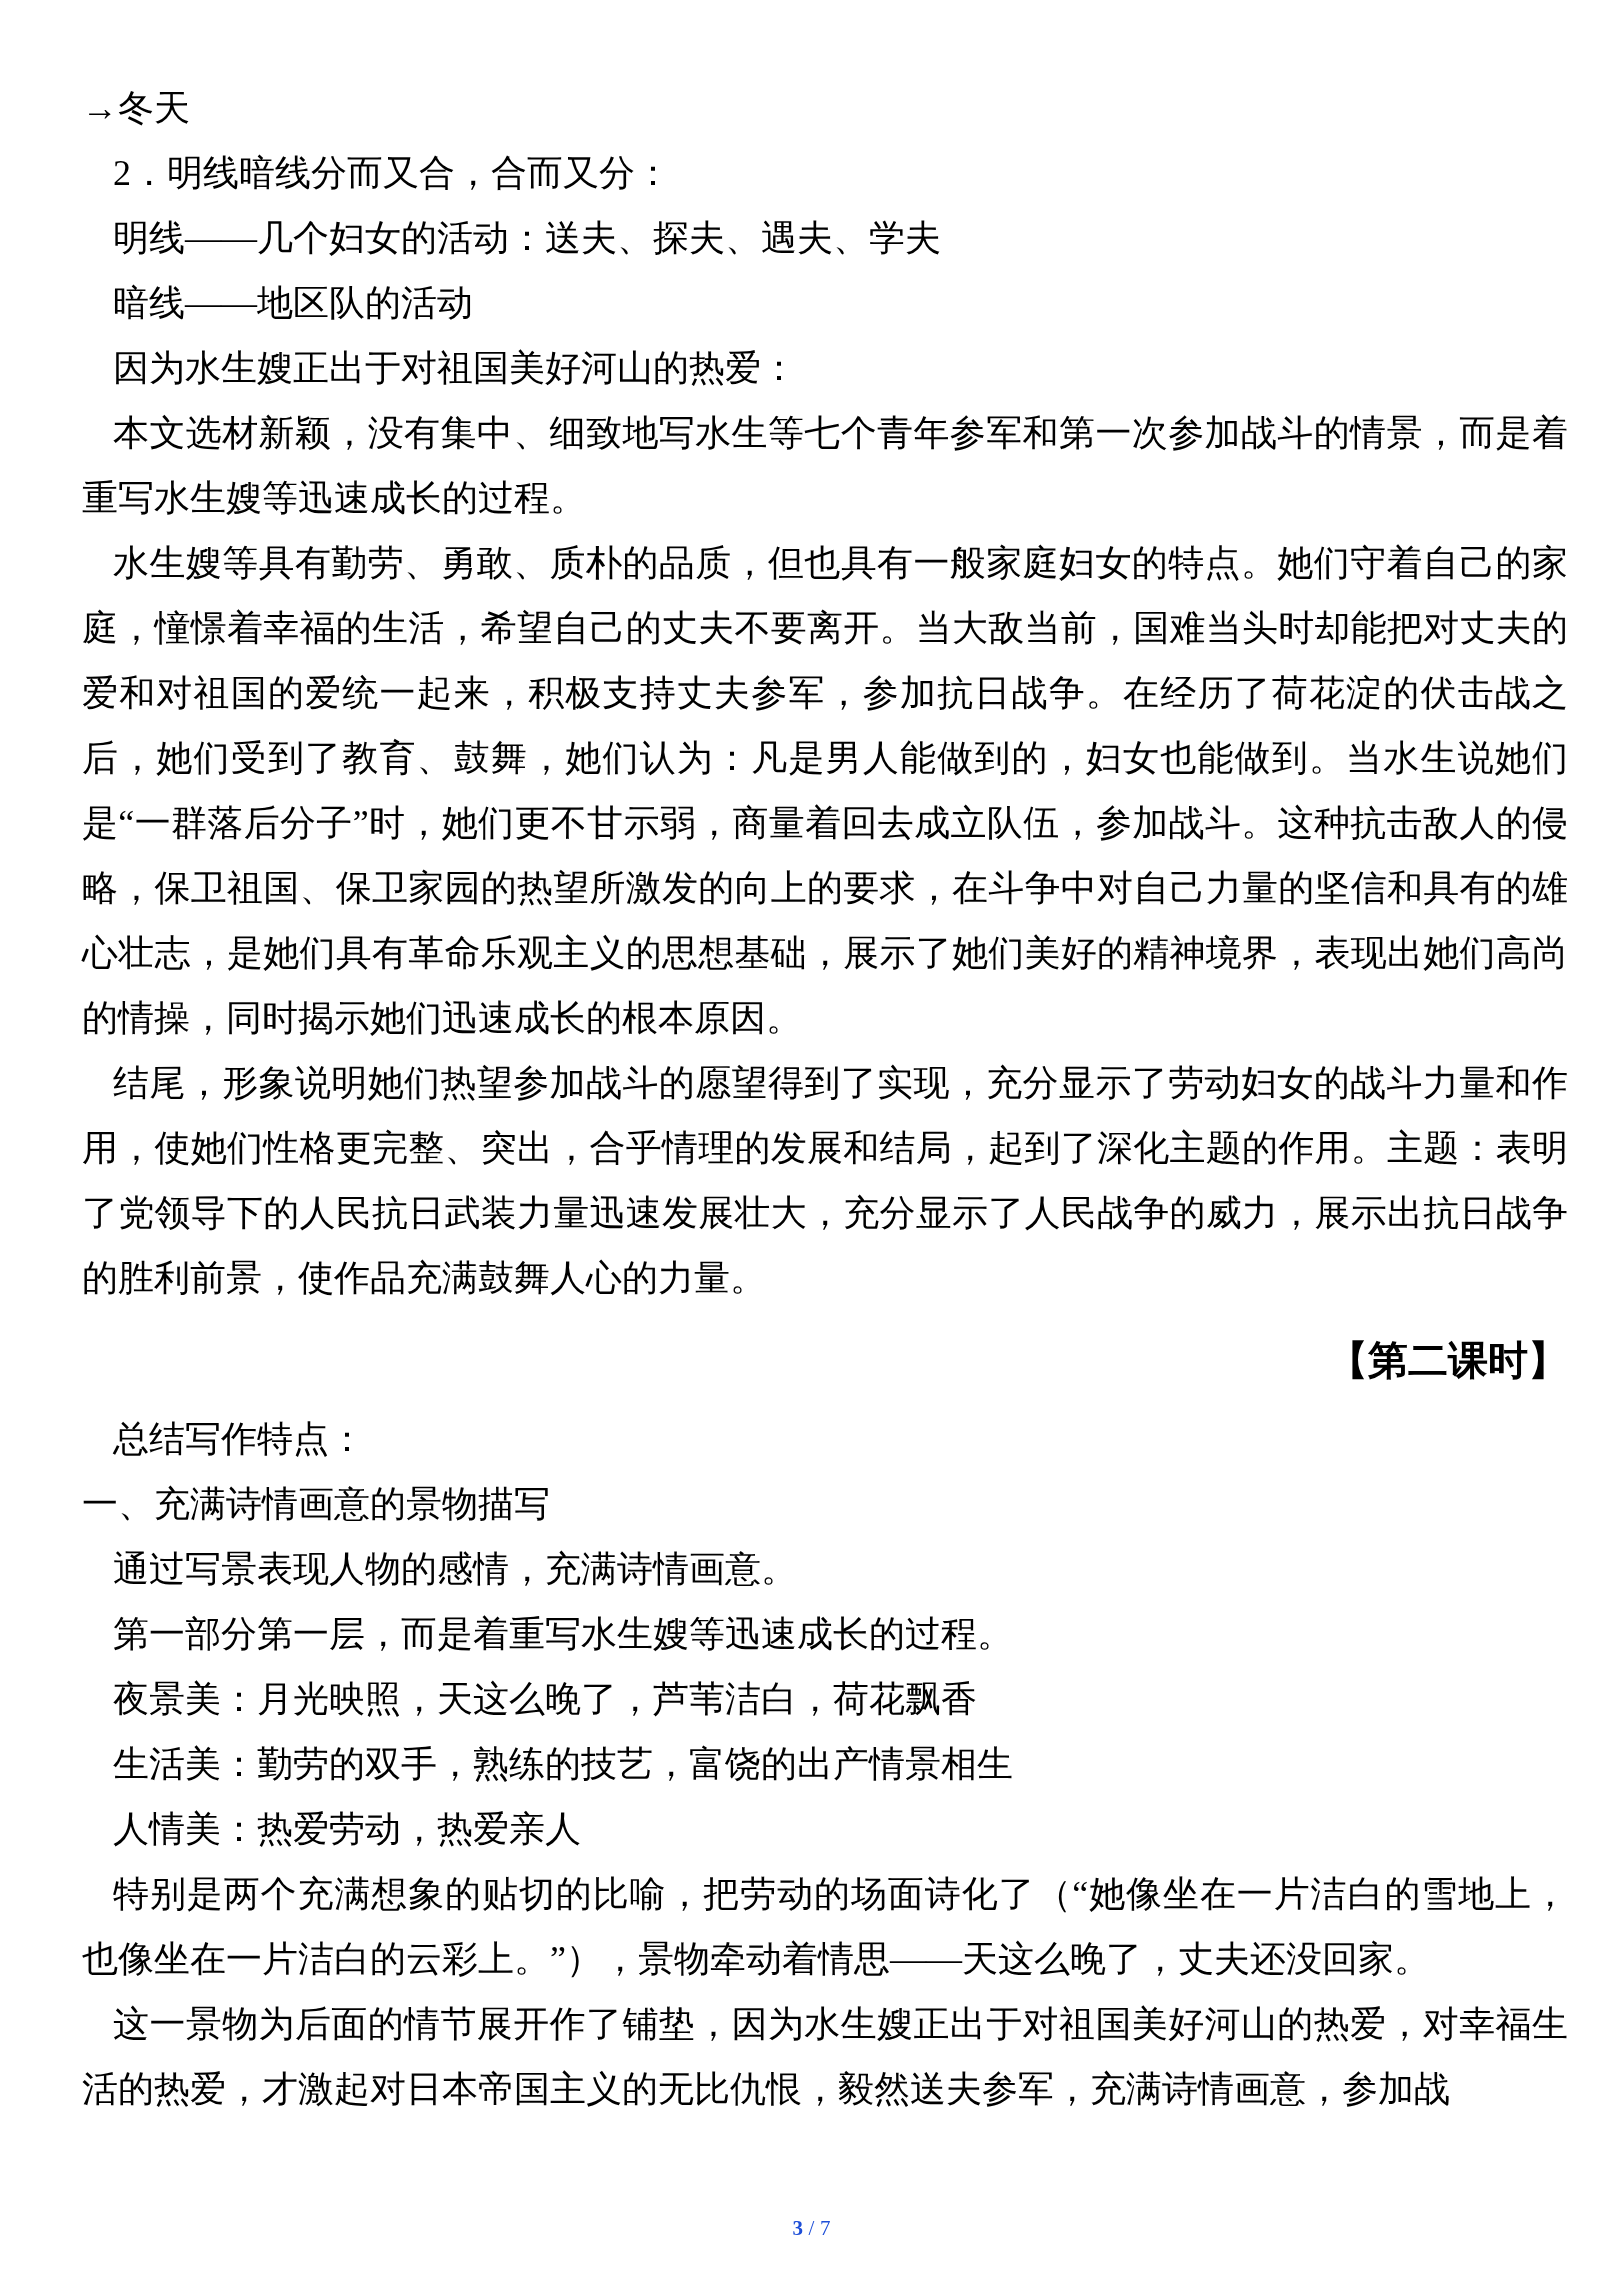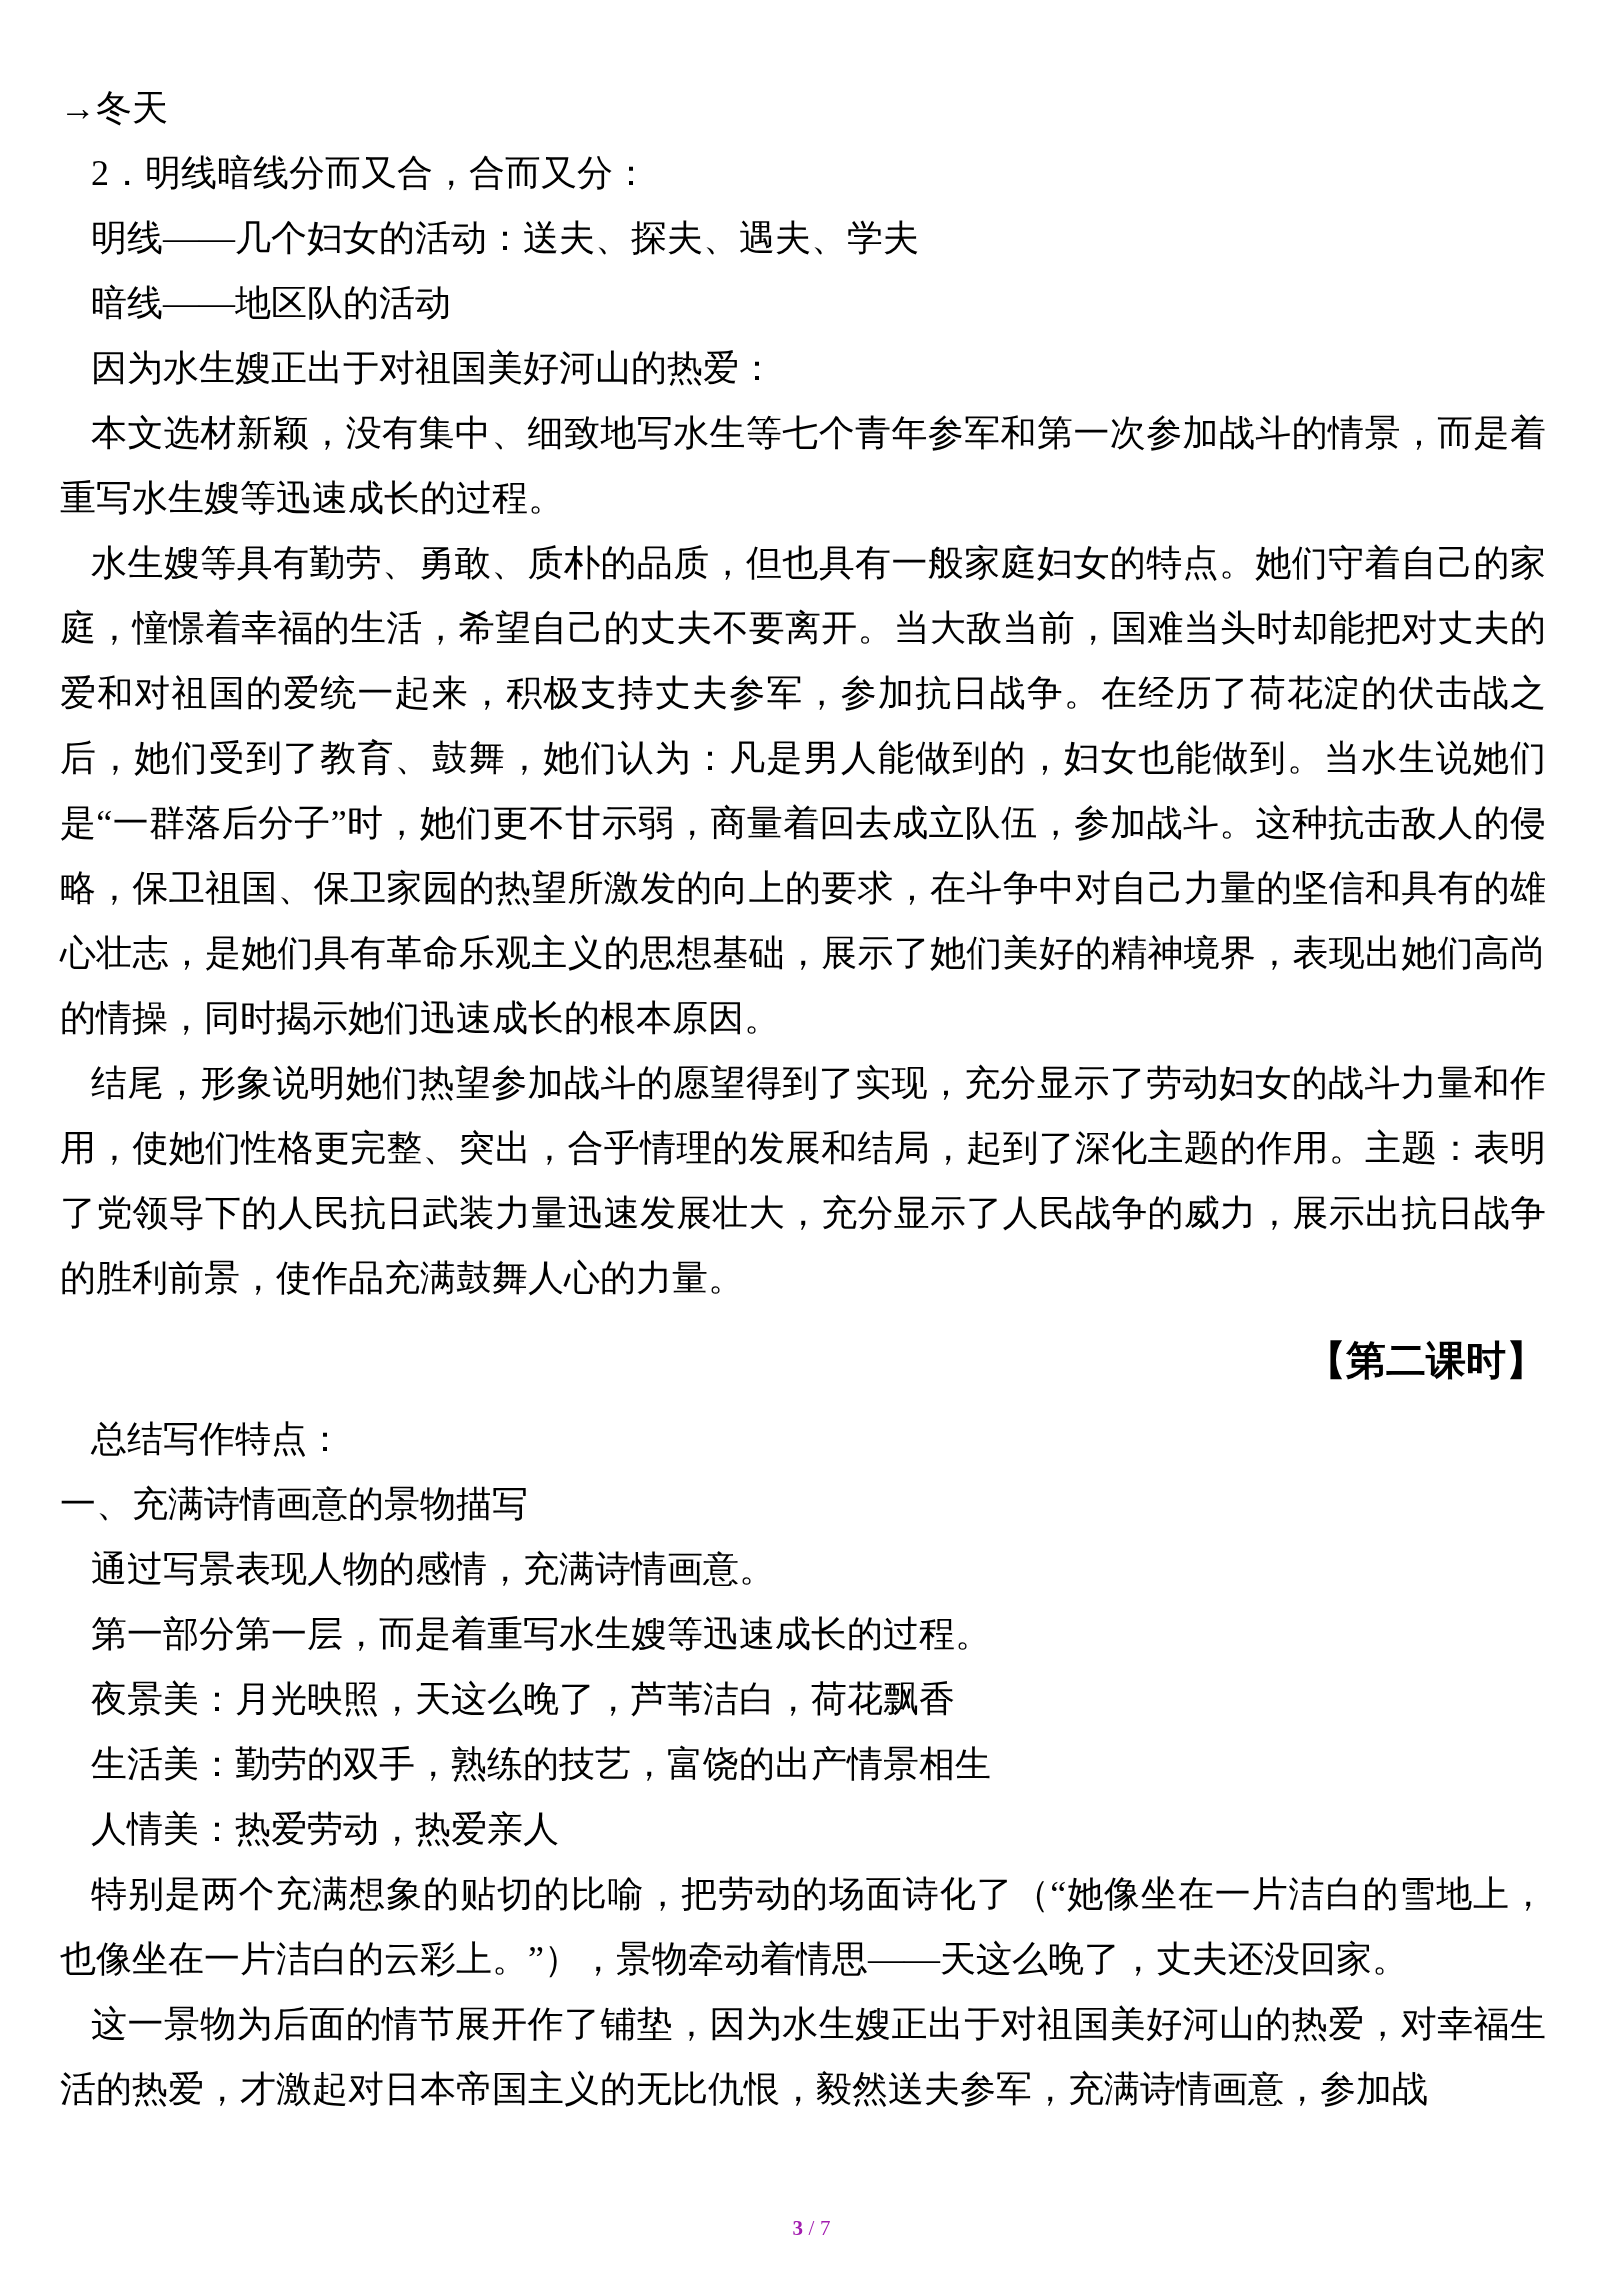--- a/index.html
+++ b/index.html
@@ -11,21 +11,21 @@
     position: relative;
     width: 1623px;
     height: 2295px;
     background: #ffffff;
     color: #000000;
     font-family: "Liberation Serif", "DejaVu Serif", serif;
     overflow: hidden;
   }
   .content {
     position: absolute;
-    left: 60px;
+    left: 82px;
     top: 76px;
     width: 1486px;
     font-family: Liberation Serif, serif;
   }
   .line {
     font-size: 36px;
     line-height: 65px;
     text-align: justify;
     margin: 0;
   }
@@ -39,21 +39,21 @@
     text-indent: 0;
     margin: 13.6px 0 11px 0;
   }
   .footer {
     position: absolute;
     left: 0;
     right: 0;
     top: 2216px;
     text-align: center;
     font-size: 21px;
-    color: #a21caf;
+    color: #1d4ed8;
   }
   .footer .num { font-weight: bold; }
   .footer .sep { padding: 0 5.5px; }
 </style>
 </head>
 <body>
 
 <div class="page">
   <div class="content">
     <p class="line flush">→冬天</p>

